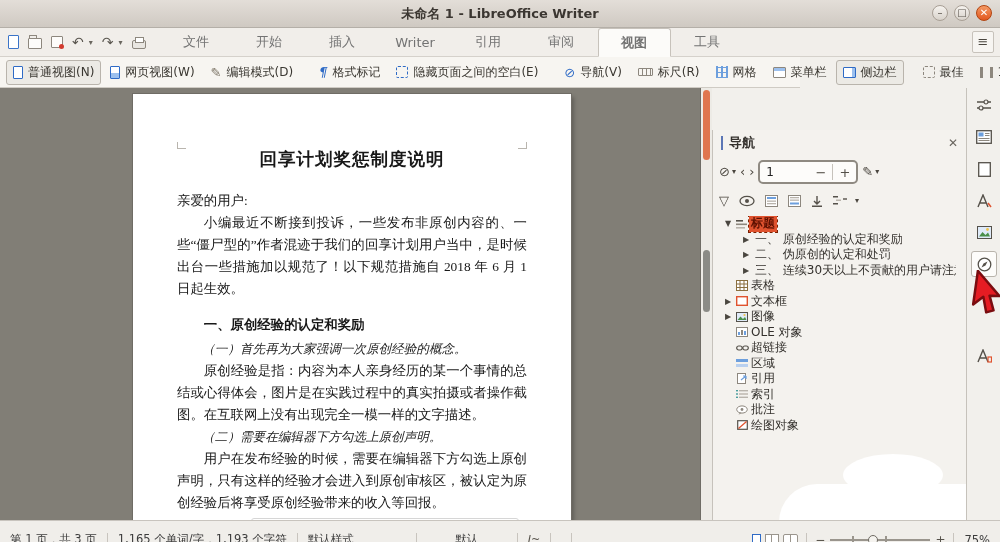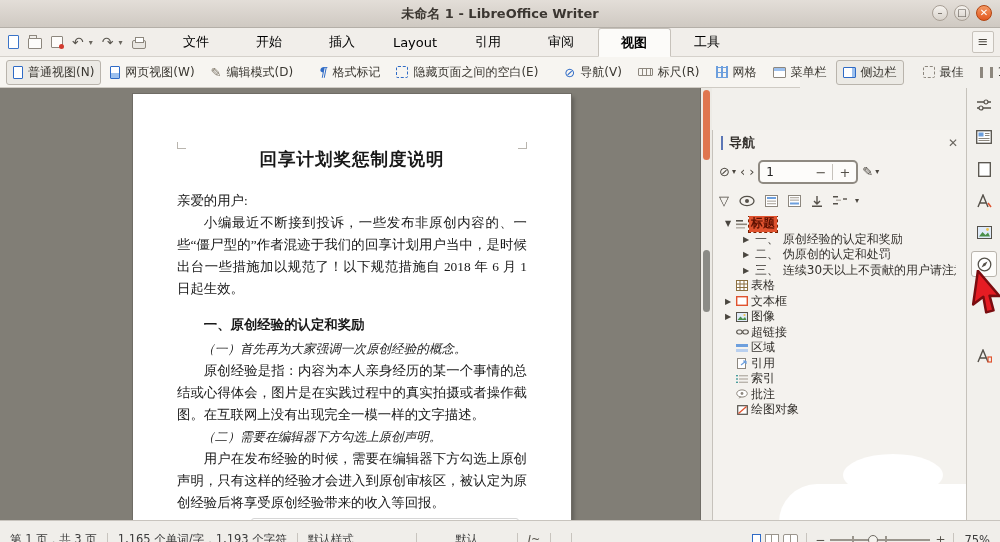--- a/index.html
+++ b/index.html
@@ -25,21 +25,21 @@
   .qi-page { width:11px; height:14px; background:#fff; border:1.5px solid #3b74c8; border-radius:1px; }
   .qi-folder { width:14px; height:11px; background:#fdfcfa; border:1.4px solid #8d877e; border-radius:1px; margin-top:2px; }
   .qi-folder::before { content:""; position:absolute; top:-4px; left:0; width:6px; height:3px; border:1.4px solid #8d877e; border-bottom:none; border-radius:1px 1px 0 0; }
   .qi-save { width:12px; height:12px; background:#fdfcfa; border:1.4px solid #8d877e; border-radius:1px; }
   .qi-save::after { content:""; position:absolute; right:-2px; bottom:-2px; width:5px; height:5px; background:#d23b2f; border-radius:50%; }
   .qi-arrow { font-size:14px; color:#5a564f; line-height:14px; }
   .qi-drop { font-size:8px; color:#6a665f; margin-left:-4px; }
   .qi-print { width:14px; height:9px; background:#e9e6e1; border:1.4px solid #8d877e; border-radius:2px; margin-top:4px; }
   .qi-print::before { content:""; position:absolute; top:-4px; left:2px; width:7px; height:4px; background:#fff; border:1.2px solid #8d877e; }
   .tabs { display:flex; align-items:stretch; margin-left:4px; }
-  .tab { width:73px; display:flex; align-items:center; justify-content:center; font-size:13px; color:#000000; cursor:default; }
+  .tab { width:73px; display:flex; align-items:center; justify-content:center; font-size:13px; color:#737373; cursor:default; }
   .tab.active { background:#fcfbf9; border:1px solid #c7c2bb; border-bottom:1px solid #fcfbf9; border-radius:3px 3px 0 0; margin-bottom:-1px; font-weight:bold; }
   .hamburger { position:absolute; right:6px; top:3px; width:22px; height:22px; border:1px solid #c7c2bb; border-radius:2px;
     background:#f7f5f2; text-align:center; line-height:20px; font-size:13px; color:#4a463f; }
 
   
   .viewbar { position:absolute; top:57px; left:0; width:800px; height:31px; background:#f7f5f1;
     border-bottom:1px solid #cfcbc4; display:flex; align-items:center; padding:0 6px; gap:2px; font-size:12px; white-space:nowrap; }
   .vb-btn { display:inline-flex; align-items:center; gap:5px; padding:3px 6px; border:1px solid transparent; border-radius:3px; color:#3a3731; }
   .vb-btn.toggled { border-color:#b9b4ac; background:#eceae5; }
   .vb-sep { width:1px; height:18px; background:#cfcbc4; margin:0 4px; }
@@ -161,21 +161,21 @@
       <span class="qi qi-arrow">↶</span>
         <span class="qi-drop">▾</span>
       <span class="qi qi-arrow">↷</span>
         <span class="qi-drop">▾</span>
       <span class="qi qi-print"></span>
     </div>
     <div class="tabs">
       <div class="tab">文件</div>
       <div class="tab">开始</div>
       <div class="tab">插入</div>
-      <div class="tab">Layout</div>
+      <div class="tab">Writer</div>
       <div class="tab">引用</div>
       <div class="tab">审阅</div>
       <div class="tab active">视图</div>
       <div class="tab">工具</div>
     </div>
     <div class="hamburger">≡</div>
   </div>
 
   <div class="viewbar">
     <span class="vb-btn toggled">
@@ -375,20 +375,32 @@
                 <rect x="0.5" y="0.5" width="11" height="9" fill="#dfeaf8" stroke="#55514a"></rect>
                 <path d="M1.5 8 l3-3.5 2.5 2.5 2-2 1.5 3z" fill="#4a8f4a"></path>
                 <circle cx="8.5" cy="3" r="1.1" fill="#f0c24a"></circle>
               </svg>
             </span>
           <span class="tlab">图像</span>
         </div>
         <div class="trow">
           <span class="texp"></span>
           <span class="tico">
+              <svg width="12" height="10" viewBox="0 0 12 10">
+                <rect x="0.5" y="0.5" width="11" height="9" fill="#fff" stroke="#8d877e"></rect>
+                <rect x="2" y="5" width="2" height="3" fill="#6d9fdd"></rect>
+                <rect x="5" y="3" width="2" height="5" fill="#8d877e"></rect>
+                <rect x="8" y="4" width="2" height="4" fill="#6d9fdd"></rect>
+              </svg>
+            </span>
+          <span class="tlab">OLE 对象</span>
+        </div>
+        <div class="trow">
+          <span class="texp"></span>
+          <span class="tico">
               <svg width="13" height="8" viewBox="0 0 13 8">
                 <rect x="0.7" y="2" width="5.5" height="4" rx="2" fill="none" stroke="#55514a" stroke-width="1.2"></rect>
                 <rect x="6.8" y="2" width="5.5" height="4" rx="2" fill="none" stroke="#55514a" stroke-width="1.2"></rect>
               </svg>
             </span>
           <span class="tlab">超链接</span>
         </div>
         <div class="trow">
           <span class="texp"></span>
           <span class="tico">

